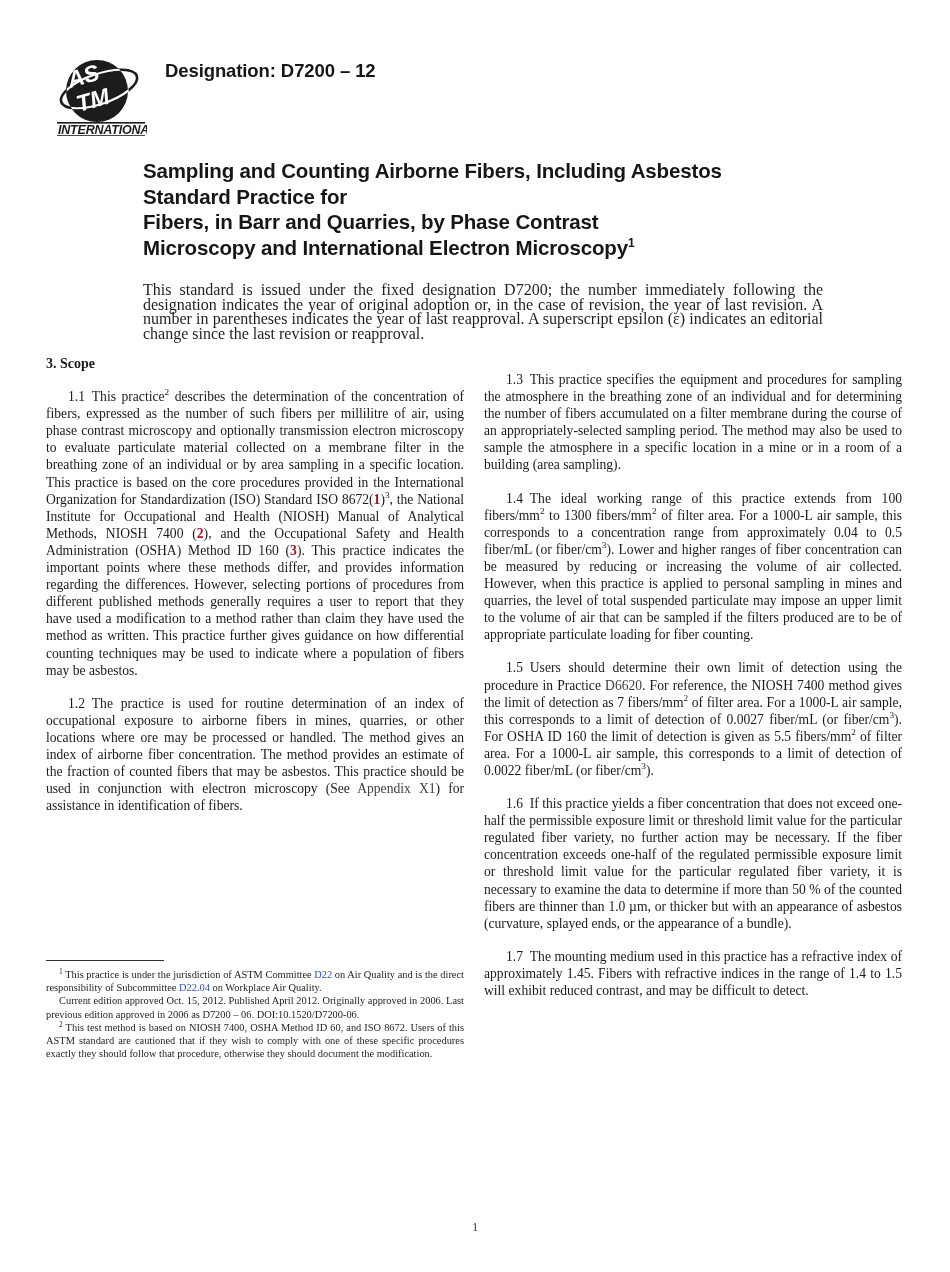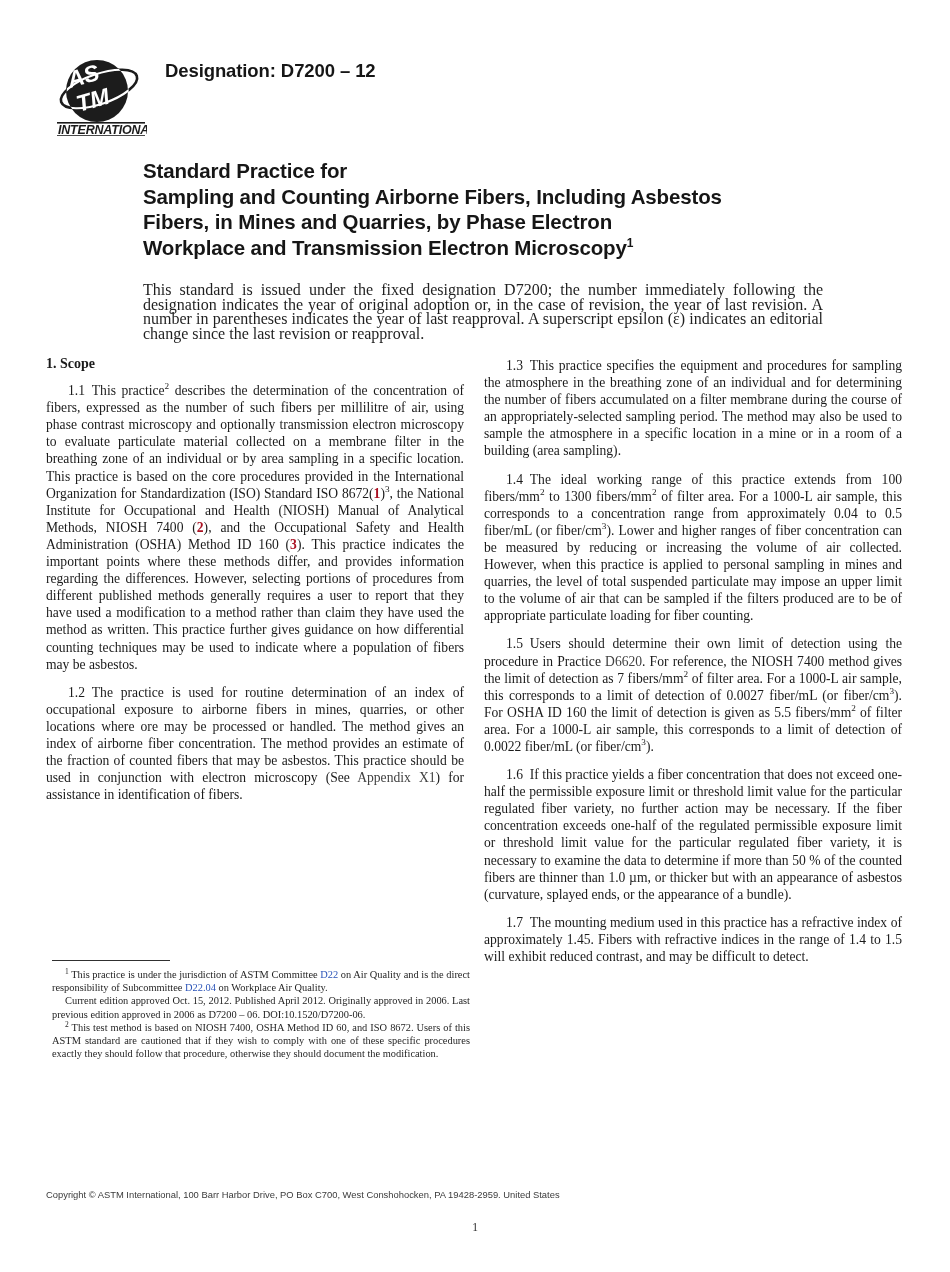--- a/index.html
+++ b/index.html
@@ -100,21 +100,21 @@
 
   .section-head {
     font-family: "Liberation Serif", "DejaVu Serif", serif;
     font-weight: bold;
     font-size: 14px;
     margin: 0 0 10px 0;
     text-align: left;
   }
 
   p.para {
-    margin: 2px 0 11px 0;
+    margin: 16px 0 11px 0;
     text-indent: 22px;
     text-align: justify;
     -webkit-hyphens: none;
     hyphens: none;
   }
   p.para:last-child { margin-bottom: 0; }
 
   .ref { color: #404040; }
   .refb { color: #aa1122; font-weight: bold; }
   .weblink { color: #2b54b8; }
@@ -124,21 +124,20 @@
   
   .footnotes {
     position: absolute;
     left: 46px;
     top: 960px;
     width: 418px;
     font-size: 10.4px;
     line-height: 13.2px;
     text-align: justify;
     color: #1f1f1f;
-    margin-left: 6px;
   }
   .fn-rule {
     width: 118px;
     height: 0;
     border-top: 1px solid #303030;
     margin-bottom: 7px;
   }
   .footnotes p {
     margin: 0;
     text-indent: 13px;
@@ -193,31 +192,31 @@
         <rect x="2" y="66" width="88" height="1.6" fill="#1c1c1c"></rect>
         <text x="3" y="78" fill="#1c1c1c" font-family="'Liberation Sans','DejaVu Sans',sans-serif" font-weight="bold" font-style="italic" font-size="12.5" letter-spacing="-0.2">INTERNATIONAL</text>
         <rect x="2" y="79.2" width="88" height="1" fill="#1c1c1c"></rect>
       </svg>
     </div>
 
     <div class="designation">Designation: D7200 – 12</div>
   </div>
 
   <div class="title-block">
+    <div class="title-line">Sampling and Counting Airborne Fibers, Including Asbestos</div>
     <div class="title-line">Standard Practice for</div>
-    <div class="title-line">Sampling and Counting Airborne Fibers, Including Asbestos</div>
-    <div class="title-line">Fibers, in Mines and Quarries, by Phase Electron</div>
-    <div class="title-line"><span>Workplace and Transmission Electron Microscopy</span><sup>1</sup></div>
+    <div class="title-line">Fibers, in Barr and Quarries, by Phase Contrast</div>
+    <div class="title-line"><span>Microscopy and International Electron Microscopy</span><sup>1</sup></div>
   </div>
 
   <div class="intro-note">This standard is issued under the fixed designation D7200; the number immediately following the designation indicates the year of original adoption or, in the case of revision, the year of last revision. A number in parentheses indicates the year of last reapproval. A superscript epsilon (ε) indicates an editorial change since the last revision or reapproval.</div>
 
   <div class="col col-left">
 
-    <div class="section-head">1. Scope</div>
+    <div class="section-head">3. Scope</div>
 
     <p class="para">1.1 This practice<sup>2</sup> describes the determination of the concentration of fibers, expressed as the number of such fibers per millilitre of air, using phase contrast microscopy and optionally transmission electron microscopy to evaluate particulate material collected on a membrane filter in the breathing zone of an individual or by area sampling in a specific location. This practice is based on the core procedures provided in the International Organization for Standardization (ISO) Standard ISO 8672(<span class="refb">1</span>)<sup>3</sup>, the National Institute for Occupational and Health (NIOSH) Manual of Analytical Methods, NIOSH 7400 (<span class="refb">2</span>), and the Occupational Safety and Health Administration (OSHA) Method ID 160 (<span class="refb">3</span>). This practice indicates the important points where these methods differ, and provides information regarding the differences. However, selecting portions of procedures from different published methods generally requires a user to report that they have used a modification to a method rather than claim they have used the method as written. This practice further gives guidance on how differential counting techniques may be used to indicate where a population of fibers may be asbestos.</p>
 
     <p class="para">1.2 The practice is used for routine determination of an index of occupational exposure to airborne fibers in mines, quarries, or other locations where ore may be processed or handled. The method gives an index of airborne fiber concentration. The method provides an estimate of the fraction of counted fibers that may be asbestos. This practice should be used in conjunction with electron microscopy (See <span class="ref">Appendix X1</span>) for assistance in identification of fibers.</p>
 
   </div>
 
   <div class="col col-right">
 
     <p class="para">1.3 This practice specifies the equipment and procedures for sampling the atmosphere in the breathing zone of an individual and for determining the number of fibers accumulated on a filter membrane during the course of an appropriately-selected sampling period. The method may also be used to sample the atmosphere in a specific location in a mine or in a room of a building (area sampling).</p>
@@ -236,16 +235,15 @@
     <div class="fn-rule"></div>
 
     <p><sup>1</sup> This practice is under the jurisdiction of ASTM Committee <span class="weblink">D22</span> on Air Quality and is the direct responsibility of Subcommittee <span class="weblink">D22.04</span> on Workplace Air Quality.</p>
 
     <p>Current edition approved Oct. 15, 2012. Published April 2012. Originally approved in 2006. Last previous edition approved in 2006 as D7200 – 06. DOI:10.1520/D7200-06.</p>
 
     <p><sup>2</sup> This test method is based on NIOSH 7400, OSHA Method ID 60, and ISO 8672. Users of this ASTM standard are cautioned that if they wish to comply with one of these specific procedures exactly they should follow that procedure, otherwise they should document the modification.</p>
 
   </div>
 
-  <div class="copyright">Copyright © ASTM International, 100 Barr Harbor Drive, PO Box C700, West Conshohocken, PA 19428-2959. United States</div>
   <div class="page-number">1</div>
 
 </div>
 
 </body></html>

